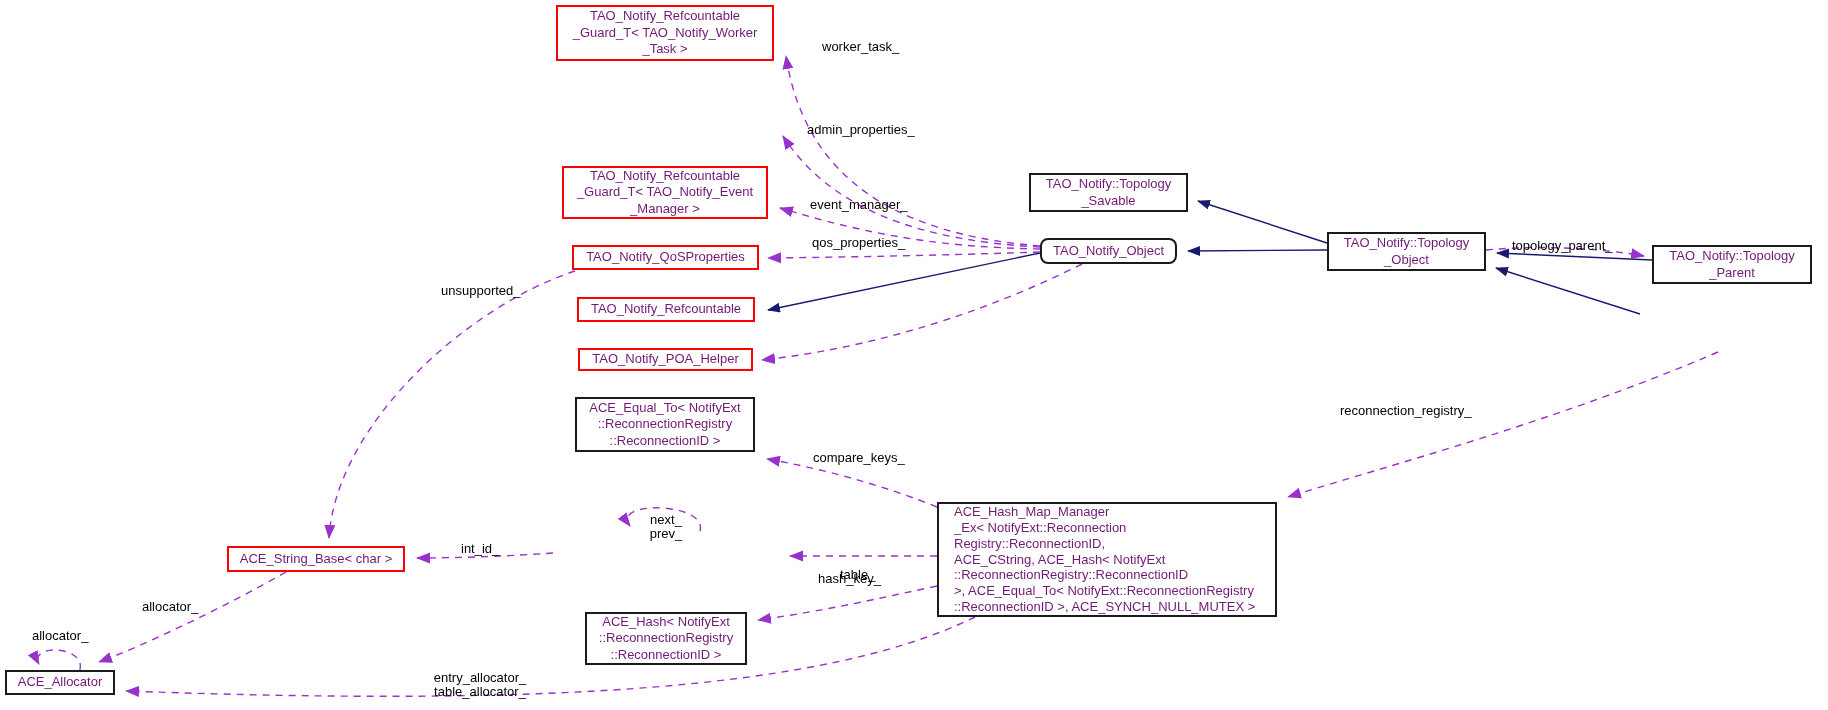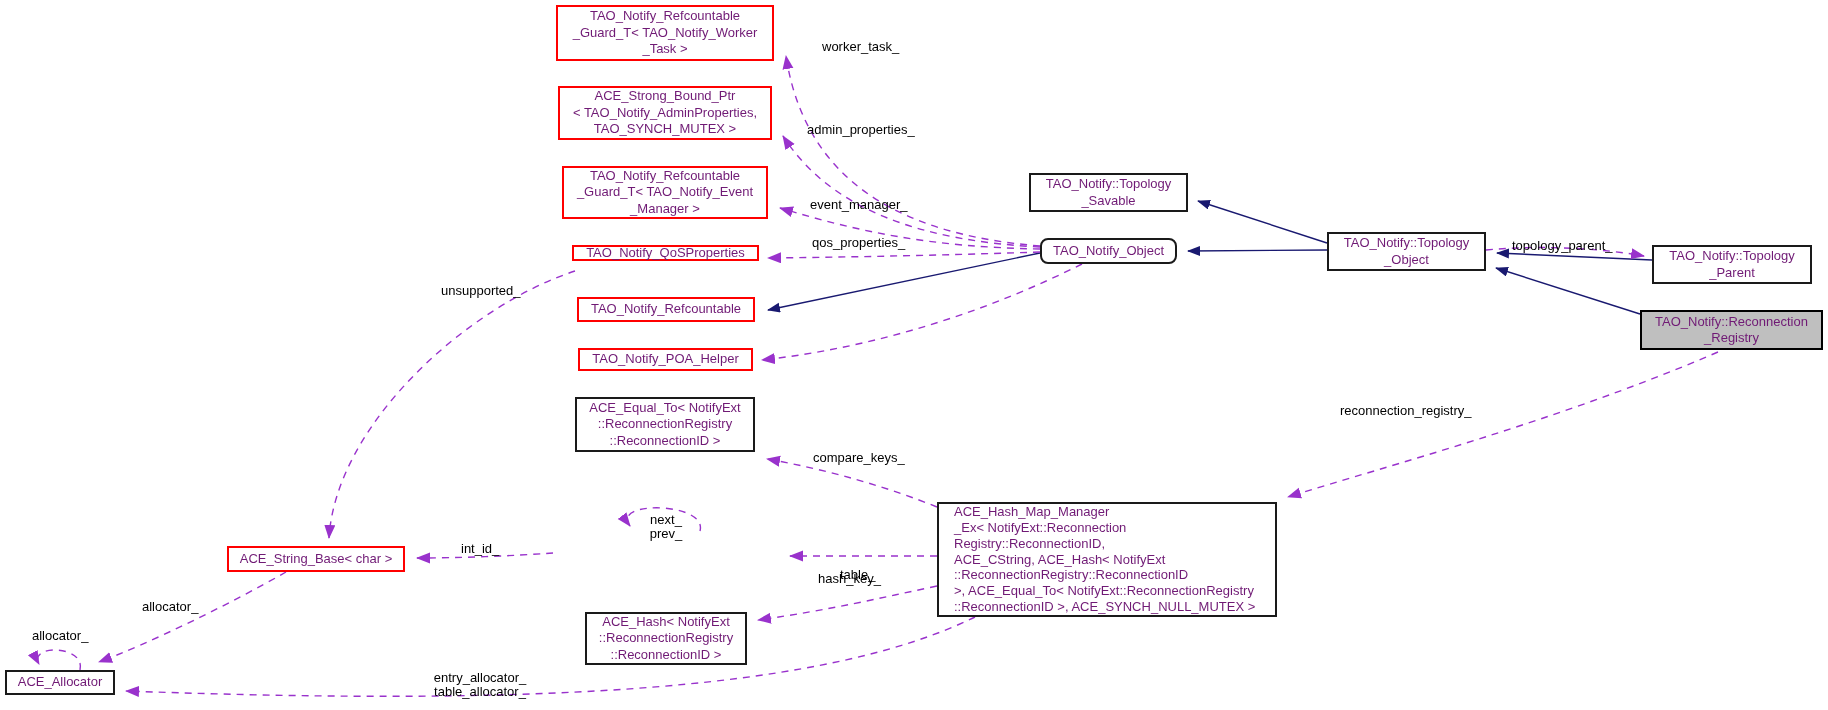--- a/index.html
+++ b/index.html
@@ -57,29 +57,26 @@
       <path d="M575,271 C468,306 336,424 329,538" marker-end="url(#mCollab)"></path>
       <path d="M286,572 C232,603 148,644 99,662" marker-end="url(#mCollab)"></path>
       <path d="M80,670 C86,645 28,644 39,664" marker-end="url(#mCollab)"></path>
     </g>
   </svg>
 
   <div class="node red" style="left:556px;top:5px;width:218px;height:56px;">TAO_Notify_Refcountable
 _Guard_T&lt; TAO_Notify_Worker
 _Task &gt;</div>
 
-  <div class="node red" style="left:558px;top:86px;width:214px;height:54px;">ACE_Strong_Bound_Ptr
-&lt; TAO_Notify_AdminProperties,
-TAO_SYNCH_MUTEX &gt;</div>
 
   <div class="node red" style="left:562px;top:166px;width:206px;height:53px;">TAO_Notify_Refcountable
 _Guard_T&lt; TAO_Notify_Event
 _Manager &gt;</div>
 
-  <div class="node red" style="left:572px;top:245px;width:187px;height:16px;">TAO_Notify_QoSProperties</div>
+  <div class="node red" style="left:572px;top:245px;width:187px;height:25px;">TAO_Notify_QoSProperties</div>
 
   <div class="node red" style="left:577px;top:297px;width:178px;height:25px;">TAO_Notify_Refcountable</div>
 
   <div class="node red" style="left:578px;top:348px;width:175px;height:23px;">TAO_Notify_POA_Helper</div>
 
   <div class="node blk" style="left:575px;top:397px;width:180px;height:55px;">ACE_Equal_To&lt; NotifyExt
 ::ReconnectionRegistry
 ::ReconnectionID &gt;</div>
 
 
@@ -95,22 +92,20 @@
 _Savable</div>
 
   <div class="node blk" style="left:1040px;top:238px;width:137px;height:26px;border-radius:8px;">TAO_Notify_Object</div>
 
   <div class="node blk" style="left:1327px;top:232px;width:159px;height:39px;">TAO_Notify::Topology
 _Object</div>
 
   <div class="node blk" style="left:1652px;top:245px;width:160px;height:39px;">TAO_Notify::Topology
 _Parent</div>
 
-  <div class="node cur" style="left:1640px;top:310px;width:183px;height:40px;">TAO_Notify::Reconnection
-_Registry</div>
 
   <div class="node blk leftalign" style="left:937px;top:502px;width:340px;height:115px;line-height:15.8px;">ACE_Hash_Map_Manager
 _Ex&lt; NotifyExt::Reconnection
 Registry::ReconnectionID,
 ACE_CString, ACE_Hash&lt; NotifyExt
 ::ReconnectionRegistry::ReconnectionID
 &gt;, ACE_Equal_To&lt; NotifyExt::ReconnectionRegistry
 ::ReconnectionID &gt;, ACE_SYNCH_NULL_MUTEX &gt;</div>
 
   <div class="edge-label" style="left:810px;top:40px;margin-left:12px;">worker_task_</div>

